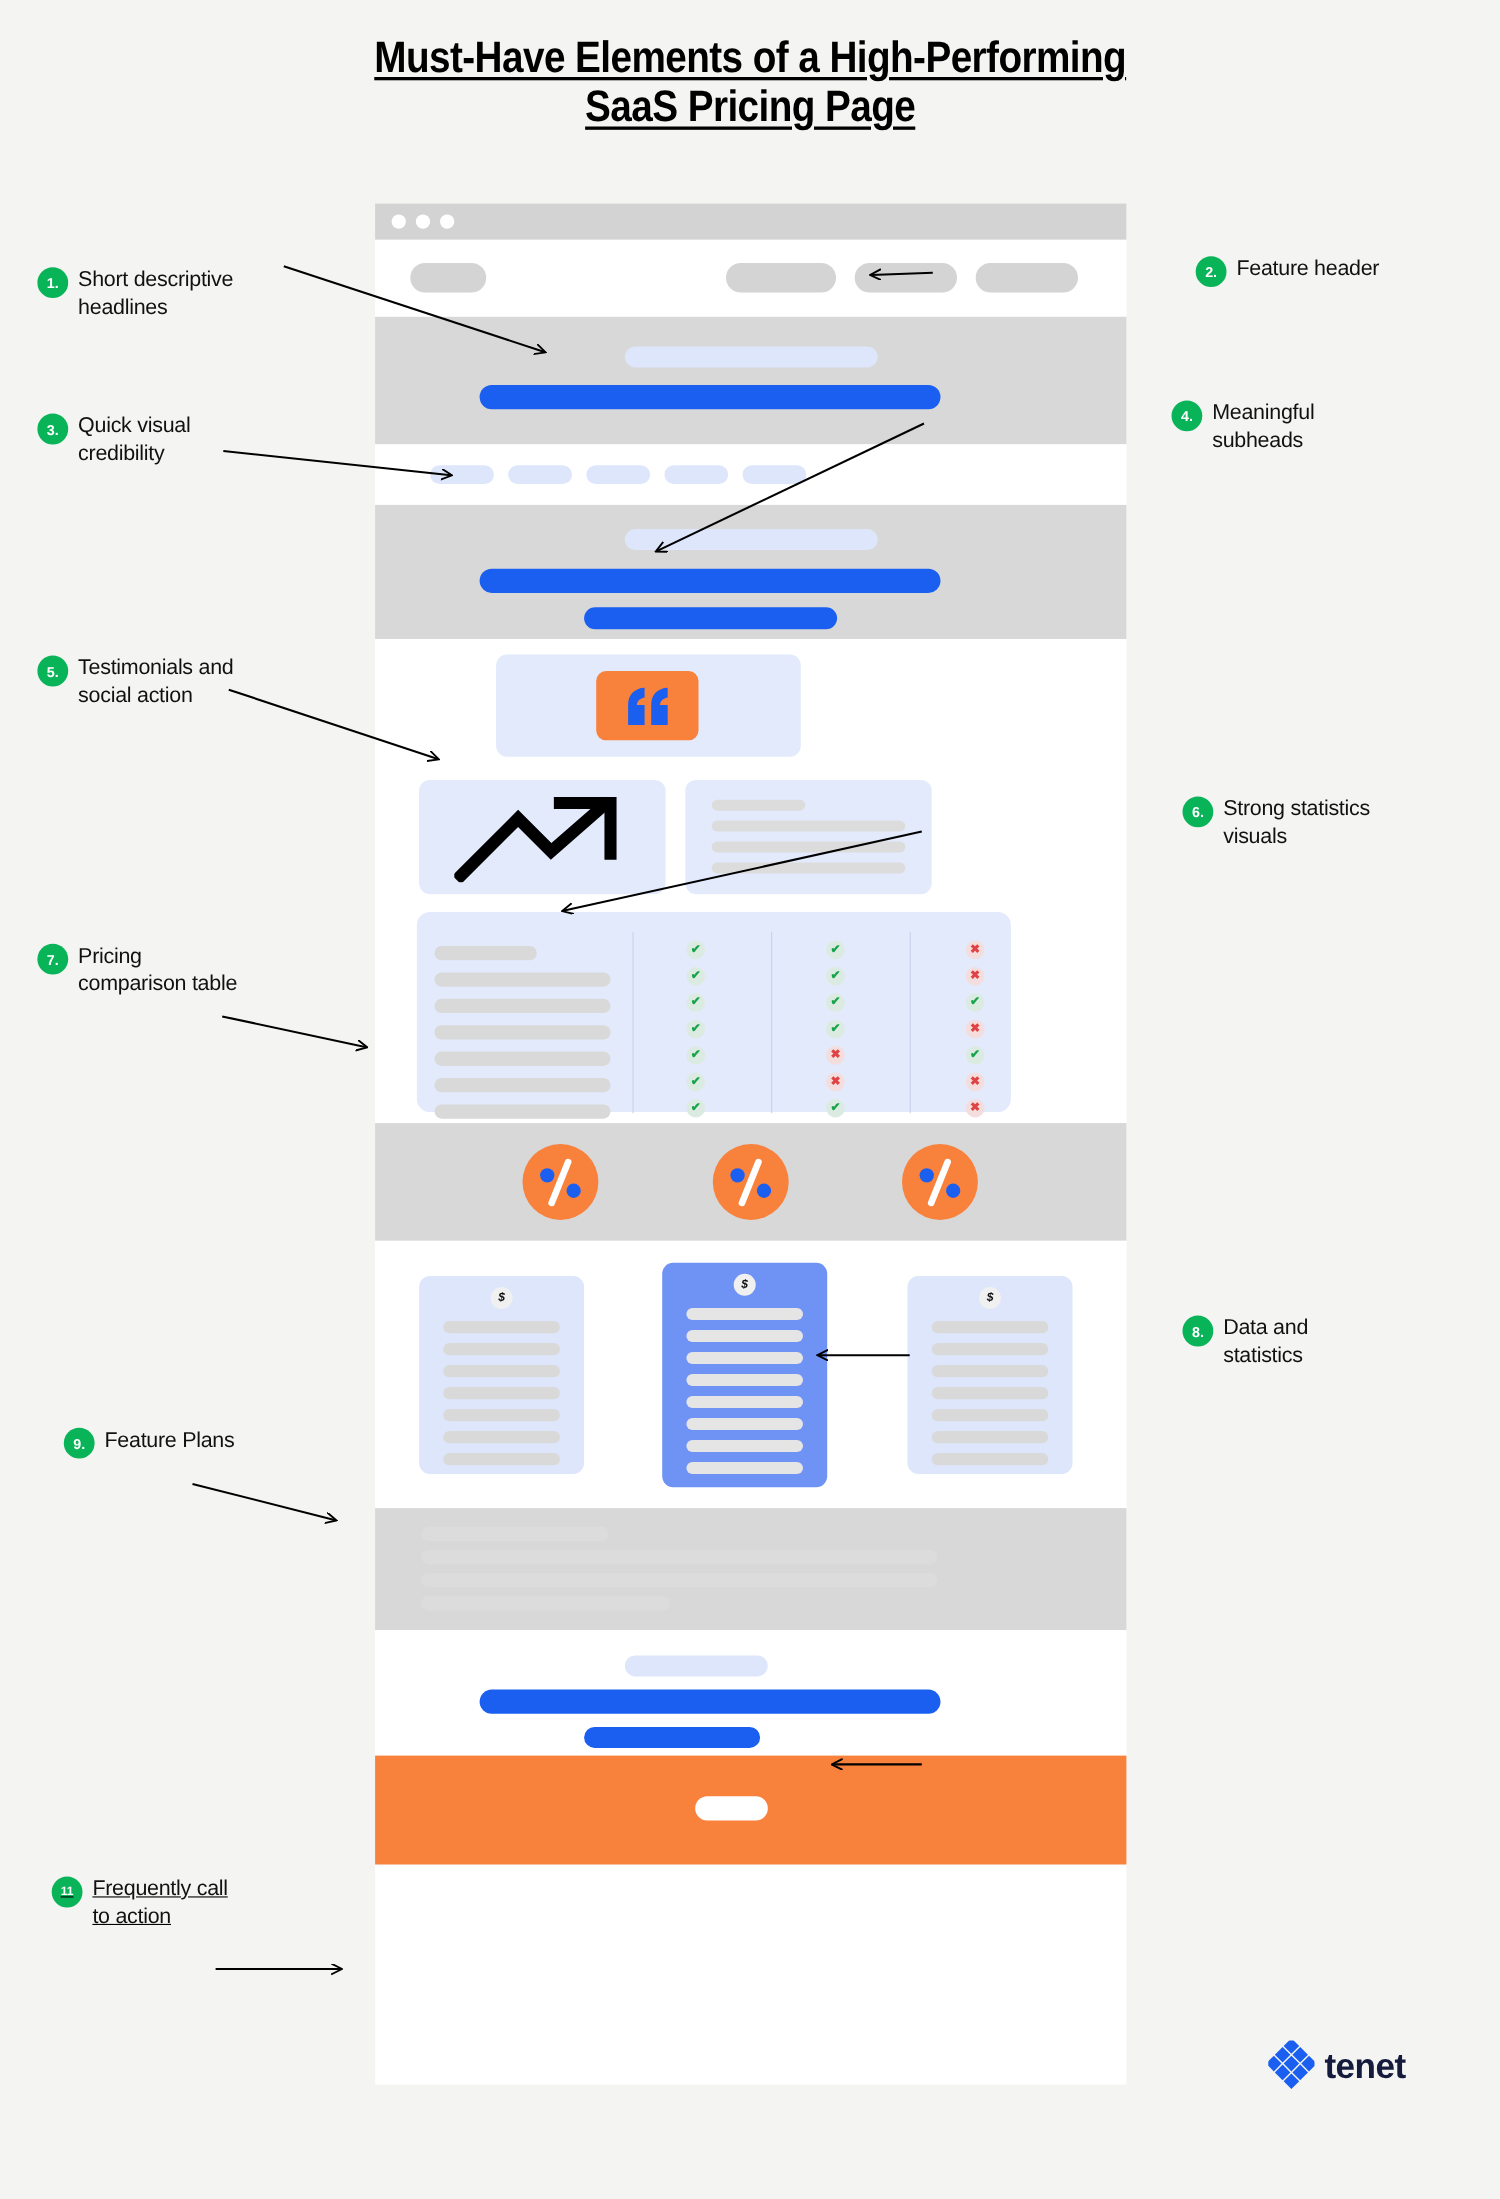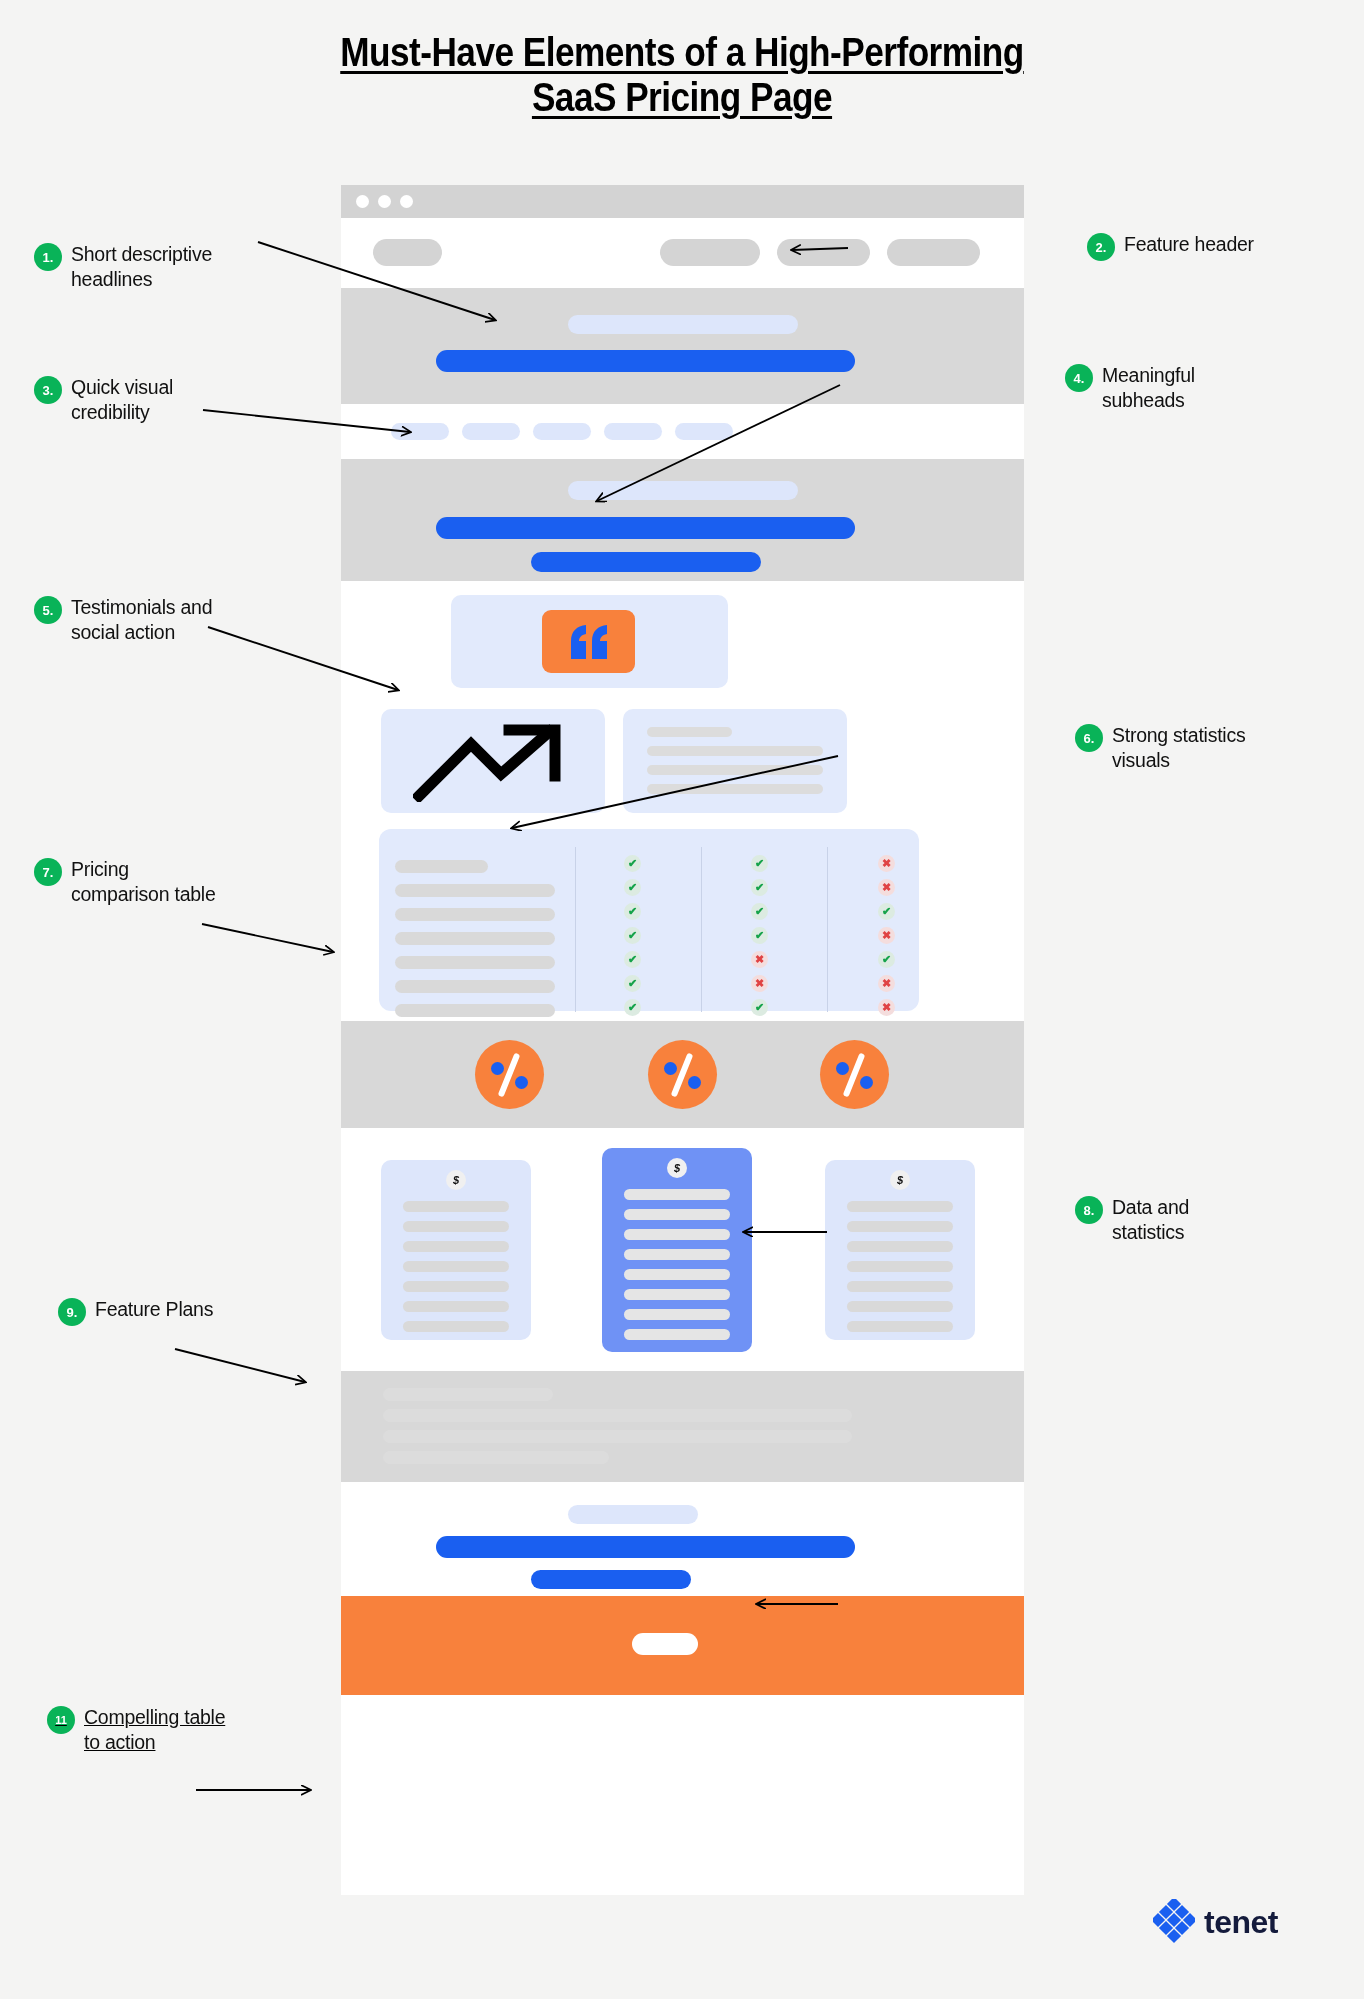--- a/index.html
+++ b/index.html
@@ -122,21 +122,21 @@
   .anno-text {
     font-size: 19.5px; line-height: 1.30; color: #111;
     letter-spacing: -0.25px; white-space: pre-line;
     font-weight: 400;
   }
 
   
   #arrows { position: absolute; left: 0; top: 0; width: 1364px; height: 1999px; pointer-events: none; }
 
   
-  .logo { position: absolute; display: flex; align-items: center; gap: 9px; margin-top: 44px; }
+  .logo { position: absolute; display: flex; align-items: center; gap: 9px; }
   .logo-text { font-size: 32px; font-weight: 700; color: #141b3c; letter-spacing: -0.5px; }
 </style>
 </head>
 <body>
 
 <div id="root">
 
   <div class="title">
     <span class="tl">Must-Have Elements of a High-Performing</span>
     <span class="tl">SaaS Pricing Page</span>
@@ -399,21 +399,21 @@
   </div>
 
   <div class="anno" style="left:58px;top:1297px;width:260px;">
     <div class="badge">9.</div>
     <div class="anno-text">Feature Plans</div>
   </div>
 
 
   <div class="anno" style="left:47px;top:1705px;width:250px;text-decoration:underline;">
     <div class="badge small">11</div>
-    <div class="anno-text">Compelling table
+    <div class="anno-text">Frequently call
 to action</div>
   </div>
 
   <div class="logo" style="left:1153px;top:1855px;">
     <svg width="42" height="46" viewBox="0 0 42 46" aria-hidden="true">
       <g fill="#1a5ff0">
         <rect x="16" y="0" width="10" height="10" transform="rotate(45 21 5)"></rect>
         <rect x="8" y="8" width="10" height="10" transform="rotate(45 13 13)"></rect>
         <rect x="24" y="8" width="10" height="10" transform="rotate(45 29 13)"></rect>
         <rect x="0" y="16" width="10" height="10" transform="rotate(45 5 21)"></rect>

